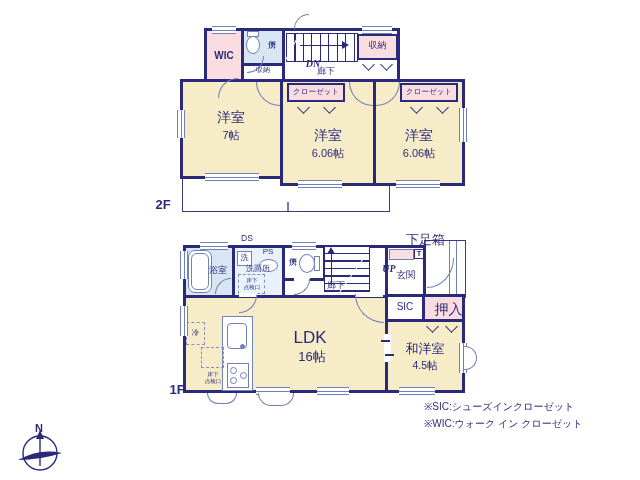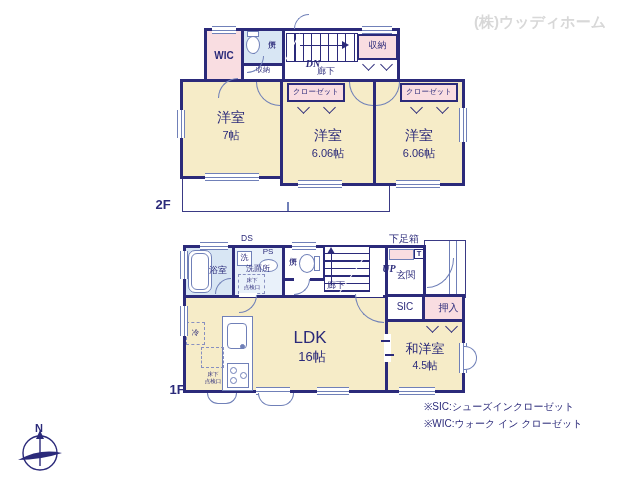--- a/index.html
+++ b/index.html
@@ -40,21 +40,20 @@
   .dotted{position:absolute;box-sizing:border-box;border:1px dashed #8890c0;background:transparent;}
   .line{position:absolute;background:var(--wall);}
   .tline{position:absolute;background:var(--thin);}
   .fixture{position:absolute;box-sizing:border-box;border:1.3px solid var(--thin);background:#fff;}
 </style>
 </head>
 <body>
 
 <div id="canvas">
 
-  <div class="lbl b" style="left:450px;top:14px;width:180px;font-size:15px;color:#d8d8d8;">(株)ウッディホーム</div>
 
   <div class="thinbox" style="left:182px;top:176px;width:208px;height:36px;"></div>
   <div class="tline" style="left:287px;top:202px;width:1.5px;height:9px;"></div>
 
   <div class="room cream" style="left:180px;top:79px;width:103px;height:100px;"></div>
   <div class="room cream" style="left:280px;top:79px;width:96px;height:107px;"></div>
   <div class="room cream" style="left:373px;top:79px;width:92px;height:107px;"></div>
 
   <div class="room pink" style="left:204px;top:28px;width:40px;height:54px;"></div>
   <div class="room white" style="left:282px;top:28px;width:118px;height:54px;"></div>
@@ -184,25 +183,25 @@
   <div class="lbl" style="left:236px;top:234px;width:22px;font-size:8.5px;">DS</div>
   <div class="lbl" style="left:198px;top:265px;width:40px;font-size:9px;">浴室</div>
   <div class="lbl" style="left:237px;top:254px;width:15px;font-size:8px;">洗</div>
   <div class="lbl" style="left:257px;top:248px;width:22px;font-size:8px;">PS</div>
   <div class="lbl" style="left:235px;top:265px;width:46px;font-size:8px;">洗面所</div>
   <div class="lbl" style="left:240px;top:277px;width:24px;font-size:5.5px;">床下</div>
   <div class="lbl" style="left:240px;top:284px;width:24px;font-size:5.5px;">点検口</div>
   <div class="lbl vtxt" style="left:287px;top:251px;font-size:8px;">便所</div>
   <div class="lbl b it" style="left:358px;top:263px;width:26px;font-size:10px;">UP</div>
   <div class="lbl" style="left:318px;top:280px;width:36px;font-size:9px;">廊下</div>
-  <div class="lbl" style="left:386px;top:233px;width:36px;font-size:10px;">下足箱</div>
+  <div class="lbl" style="left:406px;top:233px;width:36px;font-size:13px;">下足箱</div>
   <div class="lbl b" style="left:414px;top:250px;width:10px;font-size:7.5px;">T</div>
   <div class="lbl" style="left:390px;top:270px;width:32px;font-size:9.5px;">玄関</div>
   <div class="lbl" style="left:385px;top:301px;width:40px;font-size:10px;">SIC</div>
-  <div class="lbl" style="left:422px;top:302px;width:53px;font-size:10px;">押入</div>
+  <div class="lbl" style="left:422px;top:302px;width:53px;font-size:14px;">押入</div>
   <div class="lbl" style="left:275px;top:328px;width:70px;font-size:17px;">LDK</div>
   <div class="lbl" style="left:277px;top:350px;width:70px;font-size:13px;">16帖</div>
   <div class="lbl" style="left:390px;top:342px;width:70px;font-size:13px;">和洋室</div>
   <div class="lbl" style="left:390px;top:360px;width:70px;font-size:10.5px;">4.5帖</div>
   <div class="lbl" style="left:186px;top:329px;width:19px;font-size:7.5px;">冷</div>
   <div class="lbl" style="left:200px;top:371px;width:26px;font-size:5.5px;">床下</div>
   <div class="lbl" style="left:200px;top:378px;width:26px;font-size:5.5px;">点検口</div>
 
   <div class="lbl" style="left:424px;top:401px;width:210px;text-align:left;font-size:10px;">※SIC:シューズインクローゼット</div>
   <div class="lbl" style="left:424px;top:418px;width:210px;text-align:left;font-size:10px;">※WIC:ウォーク イン クローゼット</div>

